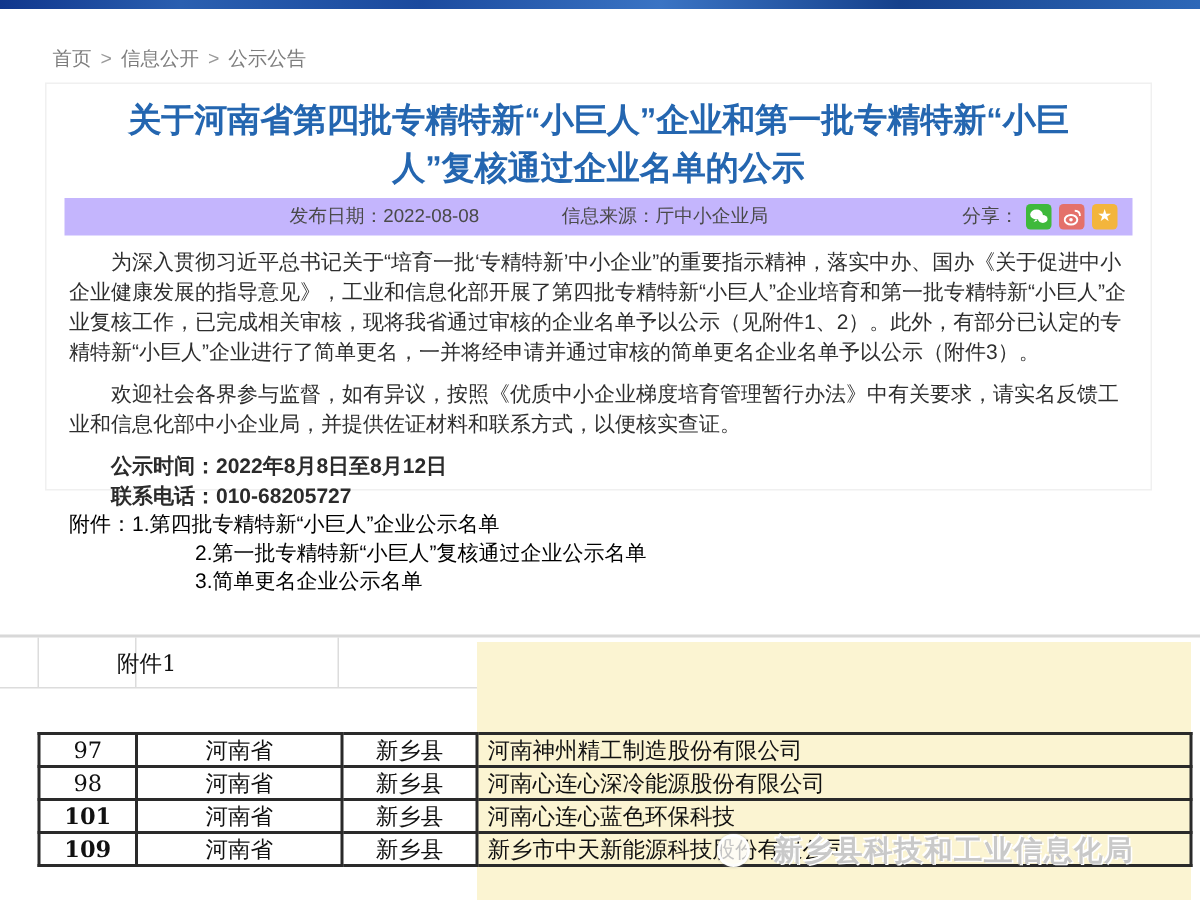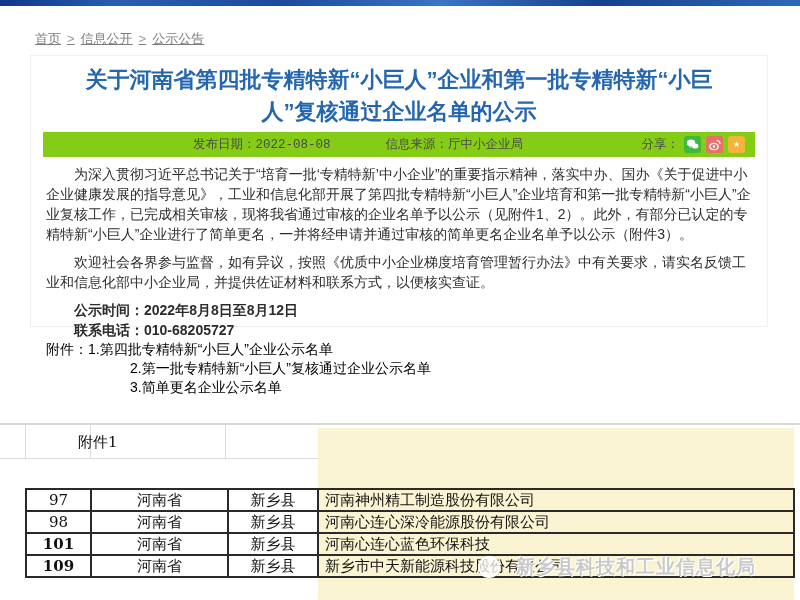--- a/index.html
+++ b/index.html
@@ -2,30 +2,30 @@
 <html><head>
 <meta charset="utf-8">
 <style>
   * { margin:0; padding:0; box-sizing:border-box; }
   html,body { width:800px; height:600px; background:#fff; overflow:hidden; position:relative;
               font-family:"Liberation Sans", sans-serif; }
 
   .topbar { position:absolute; top:0; left:0; width:800px; height:6px;
     background:linear-gradient(90deg,#10368c 0%,#2a5fb0 15%,#1b4a9e 35%,#3a74c4 55%,#16418c 75%,#2d68b8 100%); }
 
-  .breadcrumb { position:absolute; top:30px; left:35px; font-size:13px; color:#7d7d7d;text-decoration:underline; }
+  .breadcrumb { position:absolute; top:30px; left:35px; font-size:13px; color:#7d7d7d; }
   .breadcrumb .crumb { color:#7d7d7d; cursor:pointer; }
   .breadcrumb .sep { margin:0 6px; color:#9a9a9a; }
 
   .article { position:absolute; top:55px; left:30px; width:738px; height:272px;
              border:1px solid #f0f0f0; background:#fff; }
   .article-title { margin:8px auto 0; max-width:660px; text-align:center; font-size:22px;
                    font-weight:bold; color:#2466b0; line-height:32px; }
-  .meta-bar { position:absolute; top:76px; left:12px; right:12px; height:25px; background:#84cc16;
-              display:flex; align-items:center; font-size:12.5px; color:#4a4a4a;font-family:Liberation Mono, monospace; }
+  .meta-bar { position:absolute; top:76px; left:12px; right:12px; height:25px; background:#c4b5fd;
+              display:flex; align-items:center; font-size:12.5px; color:#4a4a4a; }
   .meta-date { margin-left:150px; }
   .meta-src  { margin-left:55px; }
   .share-group { margin-left:auto; margin-right:10px; display:flex; align-items:center; gap:5px; }
   .share-ico { width:17px; height:17px; border-radius:3px; display:flex; align-items:center;
                justify-content:center; cursor:pointer; }
   .share-wechat { background:#3eb93b; }
   .share-weibo  { background:#e4716a; }
   .share-star   { background:#f3b53c; color:#fff; font-size:11px; line-height:17px; }
 
   .article-body { position:absolute; top:108px; left:15px; right:15px; font-size:14px; color:#2e2e2e; }

